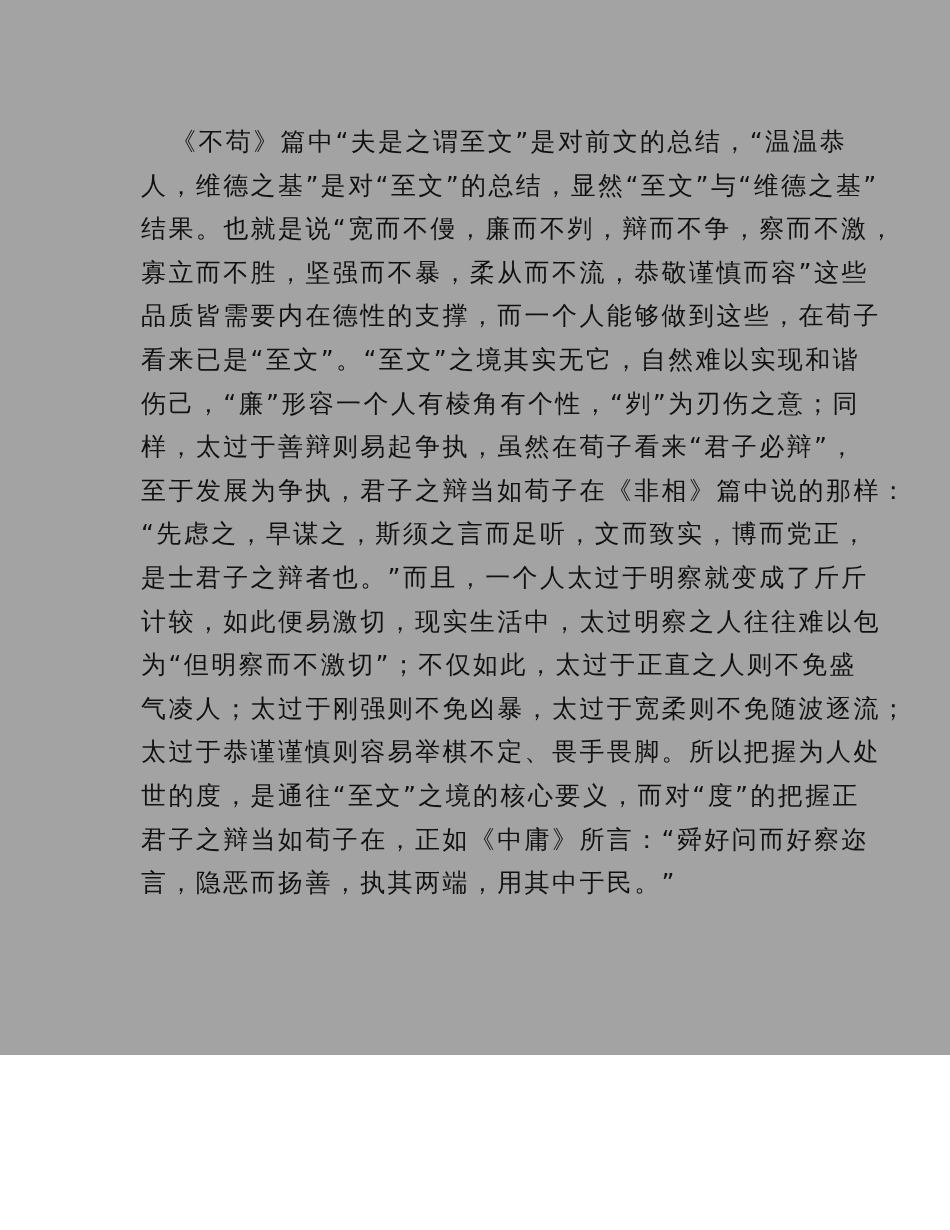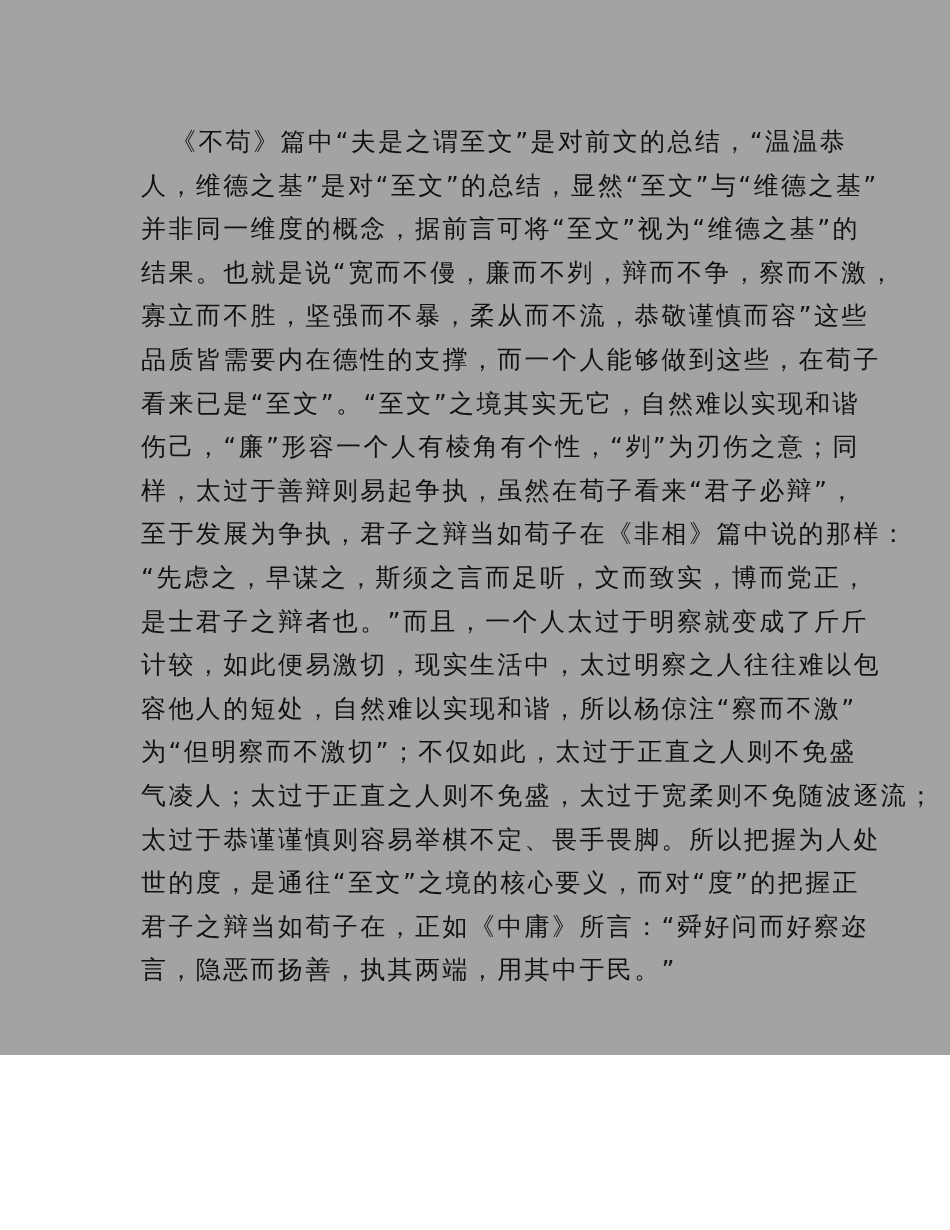--- a/index.html
+++ b/index.html
@@ -22,32 +22,30 @@
   }
   .line.first { padding-left: 30px; }
 </style>
 </head>
 <body>
 
 <div class="page">
   <div class="text-block">
     <div class="line first">《不苟》篇中“夫是之谓至文”是对前文的总结，“温温恭</div>
     <div class="line">人，维德之基”是对“至文”的总结，显然“至文”与“维德之基”</div>
-    <div class="line">并非同一维度的概念，据前言可将“至文”视为“维德之基”的</div>
     <div class="line">结果。也就是说“宽而不僈，廉而不刿，辩而不争，察而不激，</div>
     <div class="line">寡立而不胜，坚强而不暴，柔从而不流，恭敬谨慎而容”这些</div>
     <div class="line">品质皆需要内在德性的支撑，而一个人能够做到这些，在荀子</div>
     <div class="line">看来已是“至文”。“至文”之境其实无它，自然难以实现和谐</div>
     <div class="line">伤己，“廉”形容一个人有棱角有个性，“刿”为刃伤之意；同</div>
     <div class="line">样，太过于善辩则易起争执，虽然在荀子看来“君子必辩”，</div>
     <div class="line">至于发展为争执，君子之辩当如荀子在《非相》篇中说的那样：</div>
     <div class="line">“先虑之，早谋之，斯须之言而足听，文而致实，博而党正，</div>
     <div class="line">是士君子之辩者也。”而且，一个人太过于明察就变成了斤斤</div>
     <div class="line">计较，如此便易激切，现实生活中，太过明察之人往往难以包</div>
-    <div class="line">容他人的短处，自然难以实现和谐，所以杨倞注“察而不激”</div>
     <div class="line">为“但明察而不激切”；不仅如此，太过于正直之人则不免盛</div>
-    <div class="line">气凌人；太过于正直之人则不免盛，太过于宽柔则不免随波逐流；</div>
+    <div class="line">气凌人；太过于刚强则不免凶暴，太过于宽柔则不免随波逐流；</div>
     <div class="line">太过于恭谨谨慎则容易举棋不定、畏手畏脚。所以把握为人处</div>
     <div class="line">世的度，是通往“至文”之境的核心要义，而对“度”的把握正</div>
     <div class="line">君子之辩当如荀子在，正如《中庸》所言：“舜好问而好察迩</div>
     <div class="line">言，隐恶而扬善，执其两端，用其中于民。”</div>
   </div>
 </div>
 
 </body></html>

